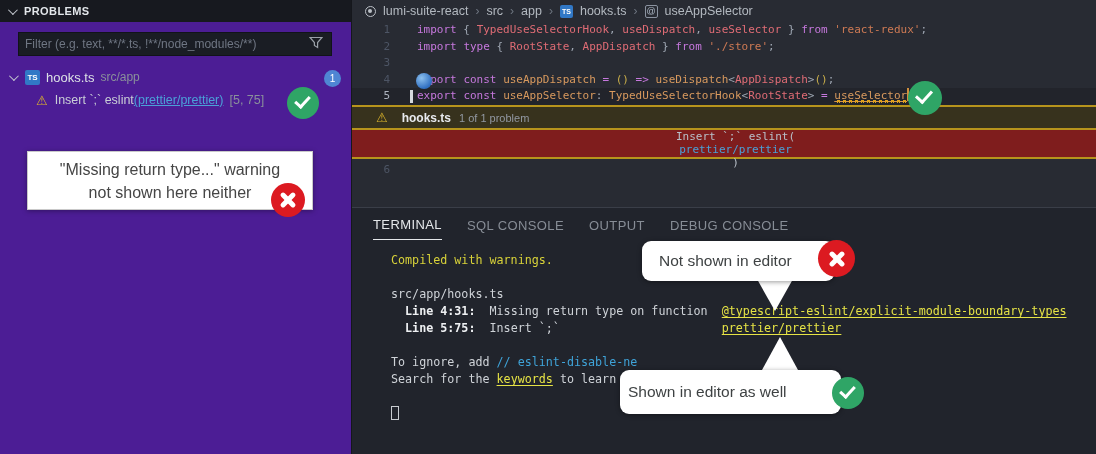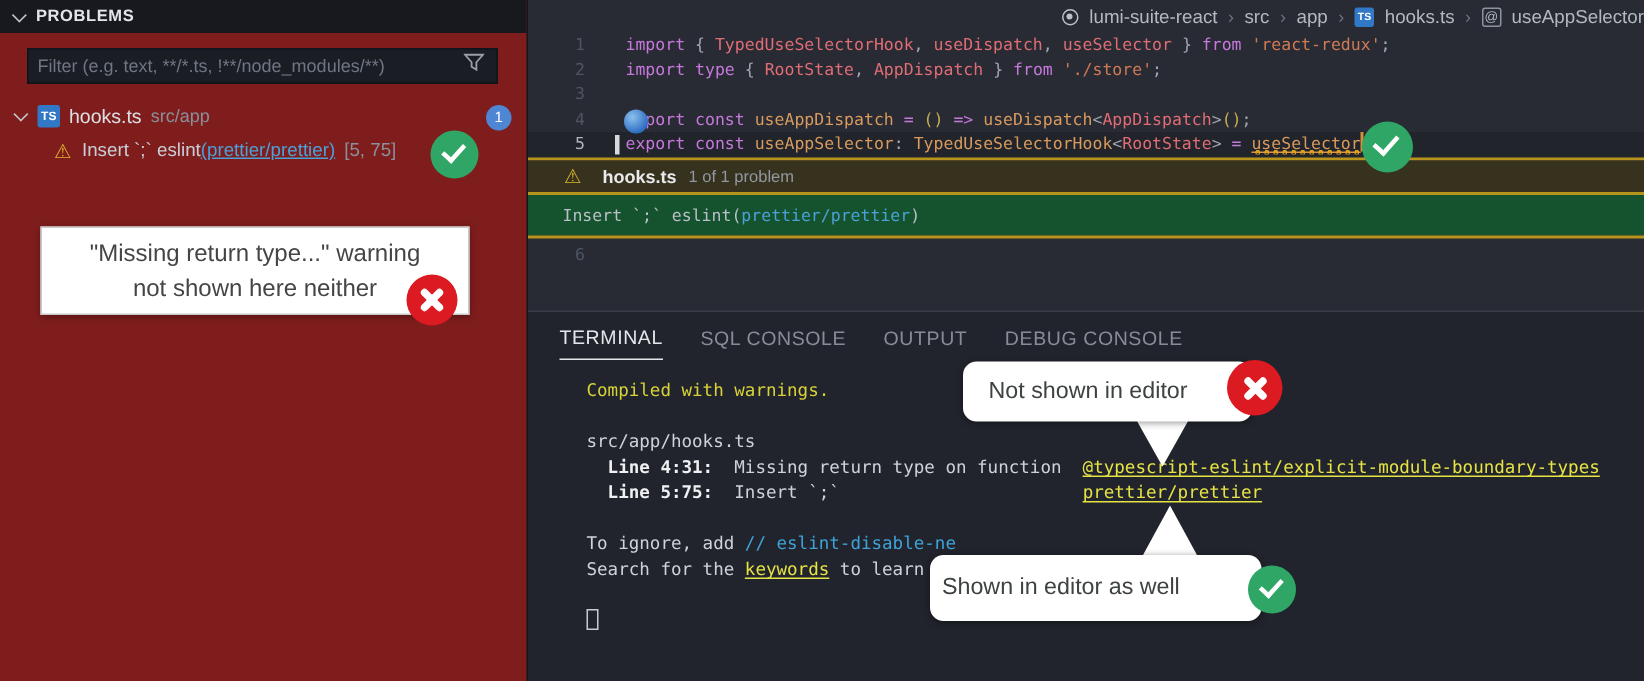--- a/index.html
+++ b/index.html
@@ -2,21 +2,21 @@
 <html><head>
 <meta charset="utf-8">
 <style>
   html,body{margin:0;padding:0;background:#101216;}
   *{box-sizing:border-box;}
   #screen{position:relative;width:1096px;height:454px;overflow:hidden;
     font-family:"Liberation Sans",sans-serif;background:#282b33;}
 
   
   #problems-panel{position:absolute;left:0;top:0;width:352px;height:454px;
-    background:#7f1d1d;border-right:1px solid #15171c;}
+    background:#4c1d95;border-right:1px solid #15171c;}
   #problems-header{position:absolute;left:0;top:0;width:100%;height:22px;
     background:#17191f;display:flex;align-items:center;padding-left:8px;}
   .chev{display:inline-block;width:7px;height:7px;border-right:1.4px solid #c3c8cf;
     border-bottom:1.4px solid #c3c8cf;transform:rotate(45deg) translateY(-2px);margin-right:9px;}
   #problems-title{font-size:11px;font-weight:bold;color:#e2e6ea;letter-spacing:.4px;}
   #filter-box{position:absolute;left:18px;top:32px;width:314px;height:24px;
     background:#1a1d24;border:1px solid #11131a;display:flex;align-items:center;}
   #filter-input{flex:1;background:transparent;border:none;outline:none;color:#8d939e;
     font-size:12px;padding:0 6px;font-family:"Liberation Sans",sans-serif;}
   #filter-input::placeholder{color:#6f7683;}
@@ -31,21 +31,21 @@
     background:#4f86d3;color:#fff;font-size:10px;display:flex;align-items:center;justify-content:center;}
   #problem-row{top:89px;height:22px;padding-left:36px;font-size:12.5px;}
   .warn-glyph{color:#ddb62b;font-size:13px;margin-right:7px;}
   #problem-msg{color:#c9ced6;white-space:pre;}
   .blue-link{color:#4ba0d8;text-decoration:underline;}
   #problem-pos{color:#8a909b;margin-left:6px;}
 
   
   #editor{position:absolute;left:352px;top:0;width:744px;height:454px;background:#282b33;}
   #breadcrumb{position:absolute;left:0;top:0;width:100%;height:22px;display:flex;
-    align-items:center;padding-left:13px;font-size:12.5px;color:#b3b9c0;gap:7px;justify-content:flex-end;}
+    align-items:center;padding-left:13px;font-size:12.5px;color:#b3b9c0;gap:7px;}
   .bc-sep{color:#6e7580;font-size:12px;}
   #bc-root-icon{width:11px;height:11px;border-radius:50%;border:1.5px solid #bcc1c8;position:relative;}
   #bc-root-icon::after{content:"";position:absolute;left:2px;top:2px;width:4px;height:4px;
     border-radius:50%;background:#bcc1c8;}
   .ts-icon.small{width:13px;height:13px;font-size:7px;}
   #symbol-icon{width:13px;height:13px;border:1px solid #8b93a0;border-radius:2px;color:#aeb9c6;
     font-size:9px;display:inline-flex;align-items:center;justify-content:center;}
 
   #code-area{position:absolute;left:0;top:22px;width:100%;}
   .code-line{height:16.6px;display:flex;font-family:"DejaVu Sans Mono",monospace;
@@ -65,22 +65,22 @@
   #code-action-icon{position:absolute;left:64px;top:73px;width:16px;height:16px;border-radius:50%;
     background:radial-gradient(circle at 35% 32%,#8cc0ee,#2f6fc2 70%);}
   #peek-anchor{position:absolute;left:58px;top:90px;width:2.5px;height:13px;background:#d6dade;}
 
   
   #peek{position:absolute;left:0;top:105px;width:100%;}
   .gold{background:#b7941c;height:2px;width:100%;}
   #peek-header{height:21px;background:#37321d;display:flex;align-items:center;padding-left:24px;}
   #peek-file{color:#e8eaee;font-size:12px;font-weight:bold;margin-left:7px;}
   #peek-meta{color:#9298a2;font-size:11px;margin-left:8px;}
-  #peek-msg{height:27px;background:#14532d;display:flex;align-items:center;padding-left:23px;
-    font-family:"DejaVu Sans Mono",monospace;font-size:11px;color:#b9c0c9;white-space:pre;}
+  #peek-msg{height:27px;background:#7f1d1d;display:flex;align-items:center;padding-left:23px;
+    font-family:"DejaVu Sans Mono",monospace;font-size:11px;color:#b9c0c9;white-space:pre;flex-direction:column;}
   #after-peek{position:absolute;left:0;top:162px;width:100%;}
 
   #editor-check{position:absolute;left:556px;top:81px;}
 
   
   #divider{position:absolute;left:0;top:207px;width:100%;height:1px;background:#3a3e48;}
   #panel{position:absolute;left:0;top:208px;width:100%;height:246px;background:#21242c;}
   #panel-tabs{position:absolute;left:21px;top:0;height:32px;display:flex;gap:25px;align-items:center;}
   .ptab{font-size:13px;letter-spacing:.4px;color:#878d96;padding:9px 0 7px 0;}
   .ptab.active{color:#e4e7ea;border-bottom:1px solid #e4e7ea;}

